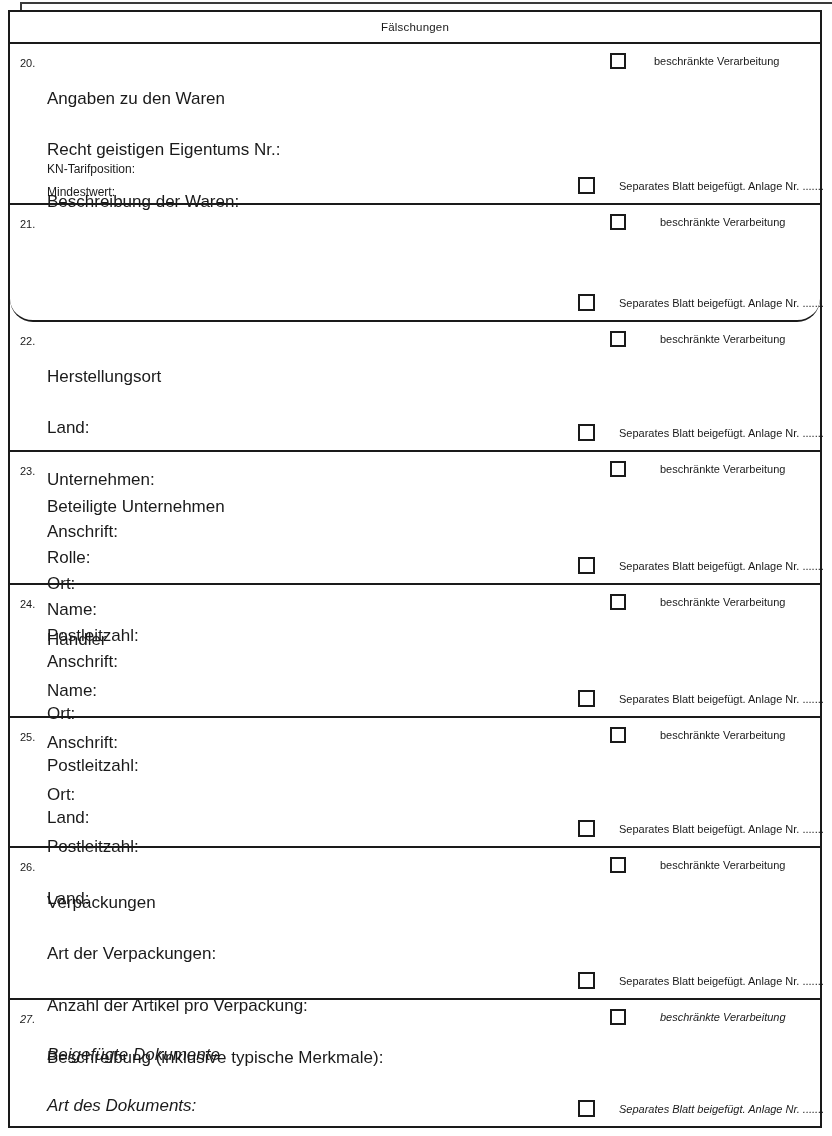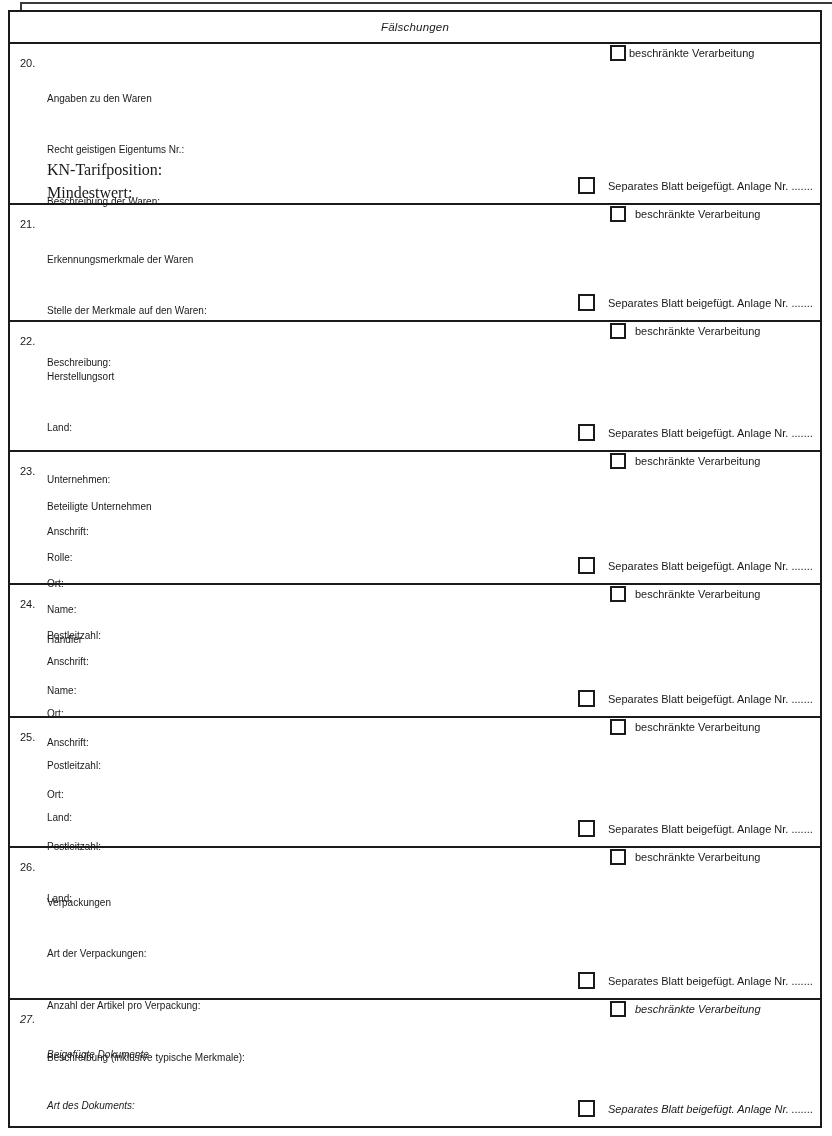--- a/index.html
+++ b/index.html
@@ -41,56 +41,55 @@
   }
   .row {
     position: relative;
     border-bottom: 2px solid #1a1a1a;
     box-sizing: content-box;
   }
   .row.last { border-bottom: none; }
   .header-row {
     height: 30px;
     text-align: center;
-    font-style: italic;
   }
   .header-row .title {
     padding-top: 9px;
     font-size: 11.5px;
     letter-spacing: 0.2px;
   }
   .sec-number {
     position: absolute;
     left: 10px; top: 11px;
     font-size: 11px;
     line-height: 17px;
   }
   .sec-lines {
     position: absolute;
     left: 37px; top: 11px;
-    font-size: 10px;
+    font-size: 17px;
     line-height: 17.3px;
     white-space: pre;
   }
   .sec-lines div { min-height: 17.3px; }
   .abs-line {
     position: absolute;
     left: 37px;
-    font-size: 16px;
+    font-size: 12px;
     line-height: 17px;
     white-space: pre;
-    font-family: Liberation Serif, serif;
   }
   
   .chk-restricted {
     position: absolute;
-    left: 600px; top: 1px;
+    left: 600px; top: 9px;
     display: flex;
     align-items: flex-start;
     font-size: 11px;
+    gap: 25px;
   }
   .chk-restricted .chk {
     width: 12px; height: 12px;
     border: 2px solid #1a1a1a;
     background: #fff;
     display: inline-block;
     flex: 0 0 auto;
     margin-top: 0px;
   }
   .chk-restricted .chk-label {
@@ -107,27 +106,27 @@
     font-size: 11px;
   }
   .chk-separate .chk {
     width: 13px; height: 13px;
     border: 2px solid #1a1a1a;
     background: #fff;
     display: inline-block;
     flex: 0 0 auto;
   }
   .chk-separate .chk-label {
-    margin-left: 13px;
+    margin-left: 24px;
     padding-top: 3px;
     white-space: pre;
   }
   
   .r20 { height: 159px; }
-  .r21 { height: 115px; }
+  .r21 { height: 115px; border-radius: 23px; }
   .r22 { height: 128px; }
   .r23 { height: 131px; }
   .r24 { height: 131px; }
   .r25 { height: 128px; }
   .r26 { height: 150px; }
   .r27 { height: 126px; font-style: italic; }
 </style>
 </head>
 <body>
 
@@ -155,25 +154,20 @@
         <span class="chk-label">beschränkte Verarbeitung</span>
       </div>
       <div class="chk-separate">
         <span class="chk"></span>
         <span class="chk-label">Separates Blatt beigefügt. Anlage Nr. .......</span>
       </div>
     </div>
 
     <div class="row r21">
       <div class="sec-number">21.</div>
-      <div class="sec-lines">
-        <div>Erkennungsmerkmale der Waren</div>
-        <div>Stelle der Merkmale auf den Waren:</div>
-        <div>Beschreibung:</div>
-      </div>
       <div class="chk-restricted">
         <span class="chk"></span>
         <span class="chk-label">beschränkte Verarbeitung</span>
       </div>
       <div class="chk-separate">
         <span class="chk"></span>
         <span class="chk-label">Separates Blatt beigefügt. Anlage Nr. .......</span>
       </div>
     </div>
 

